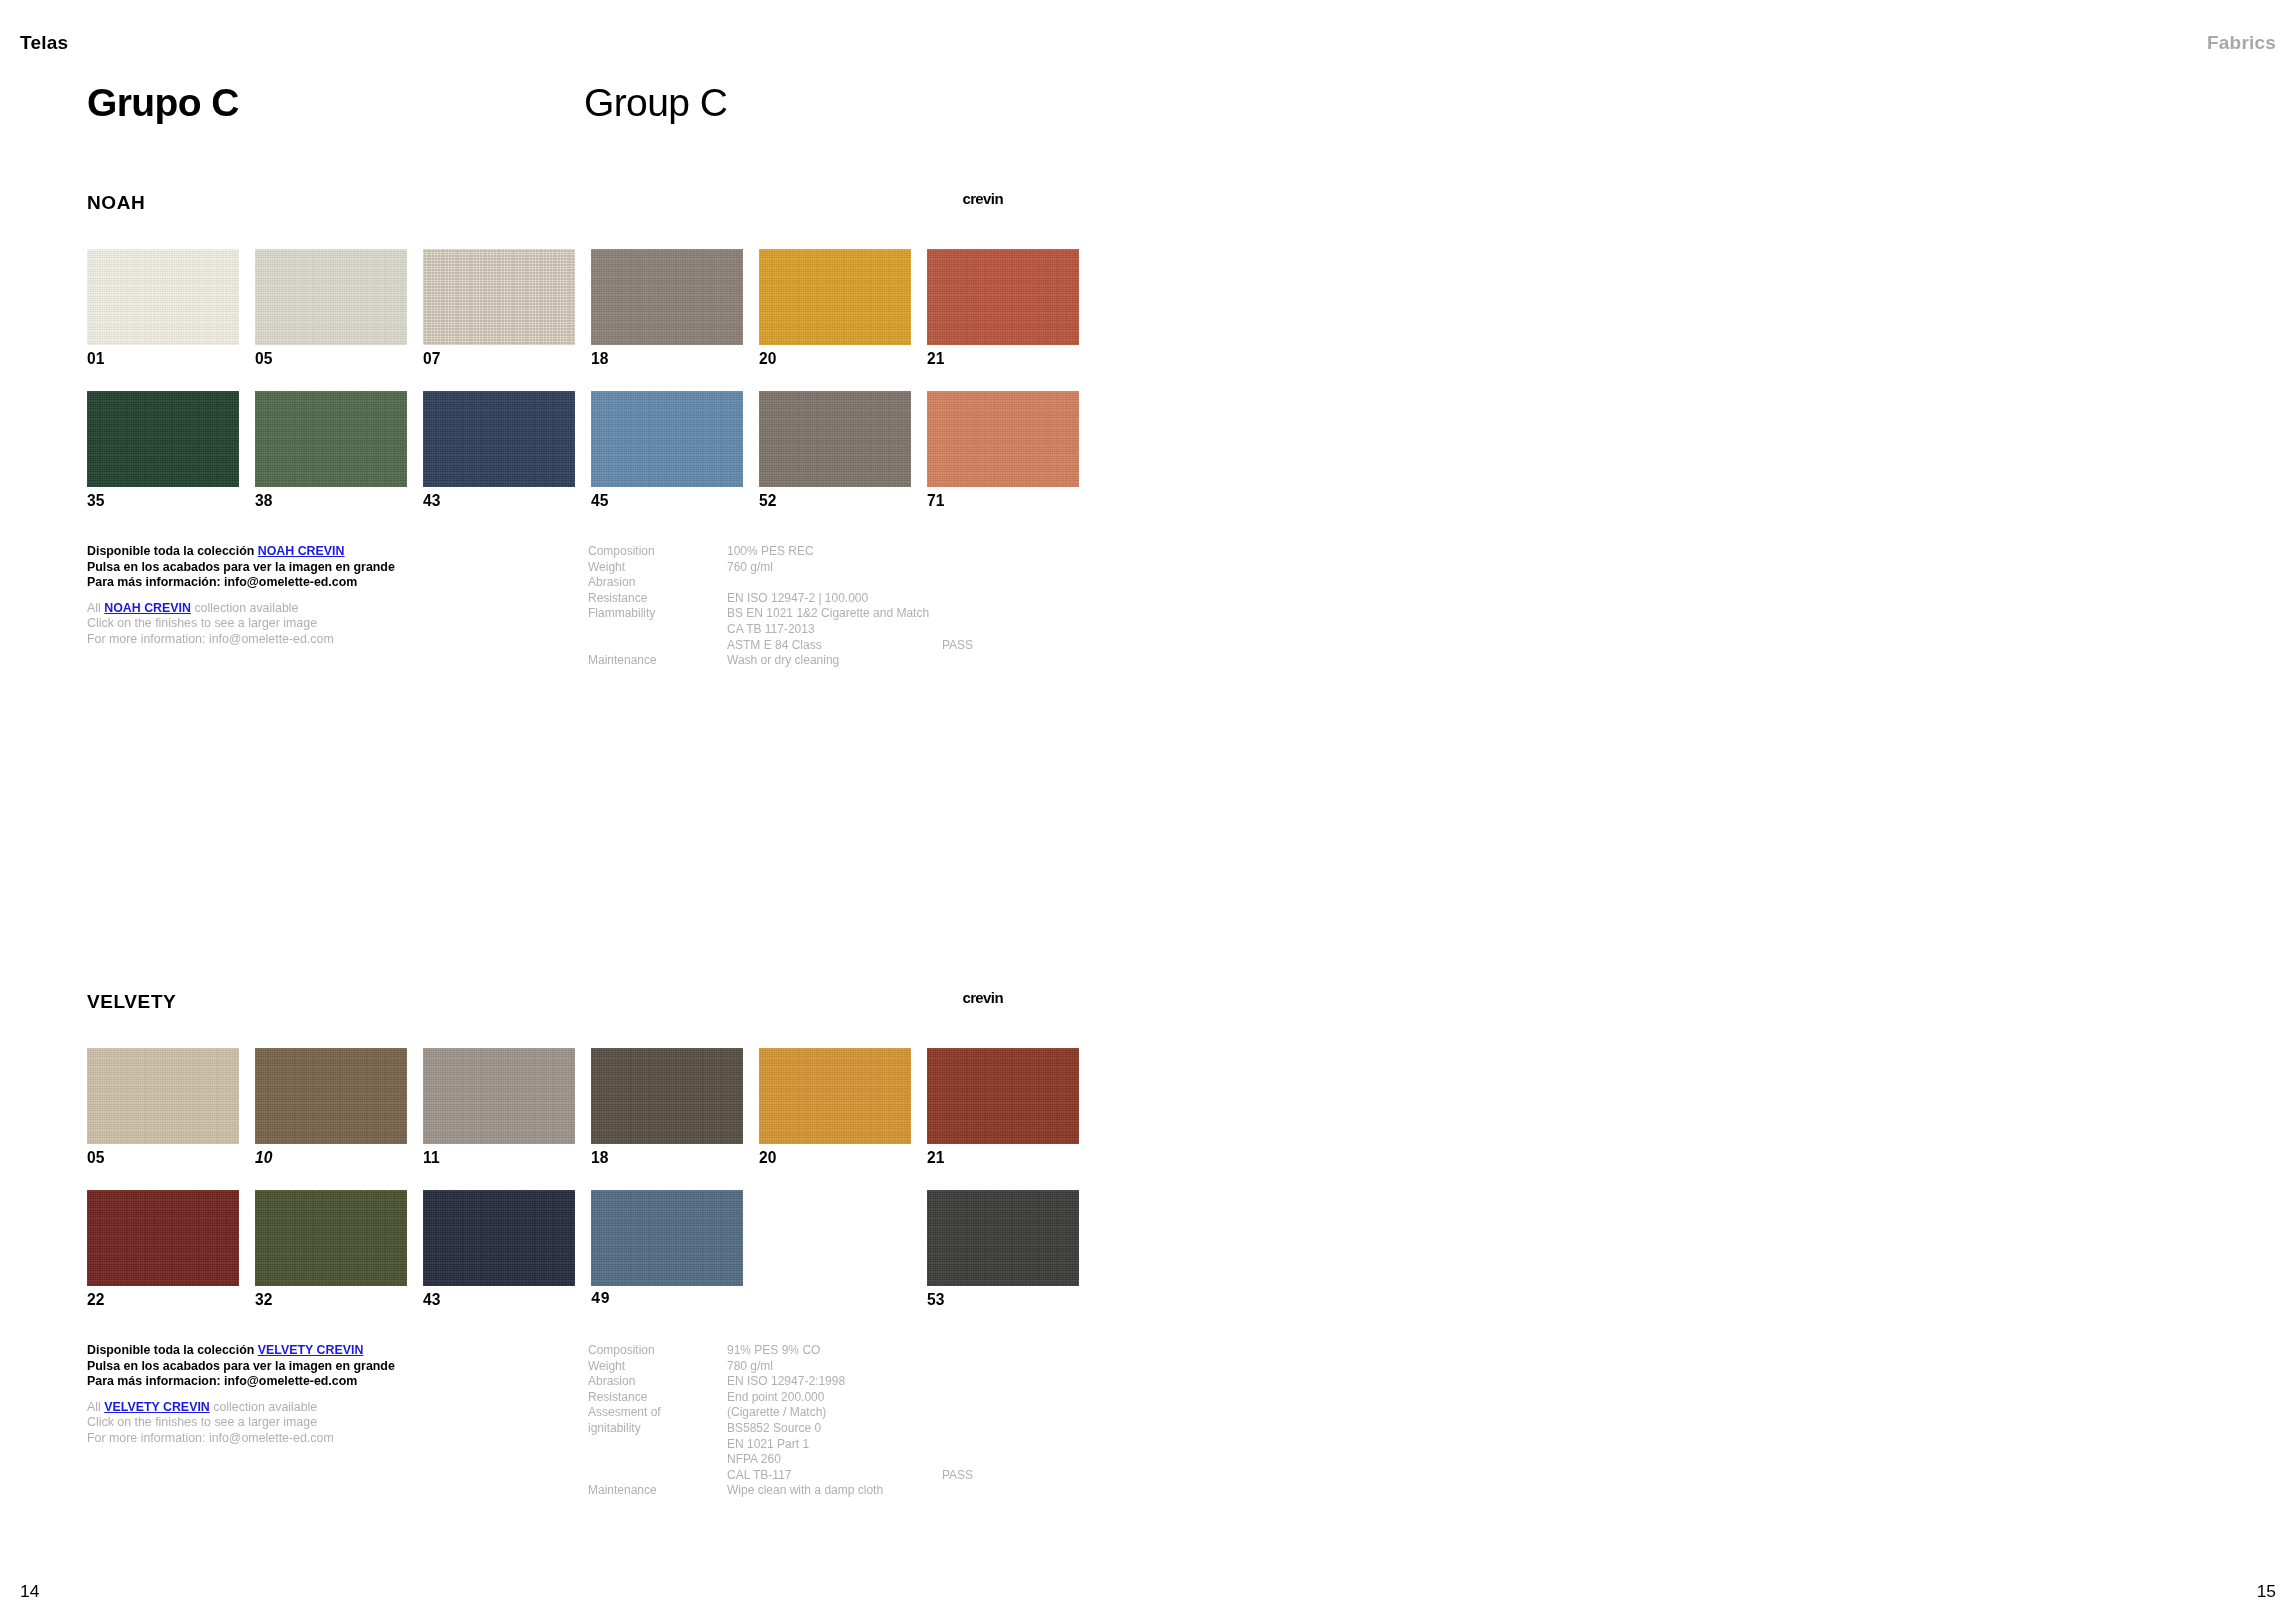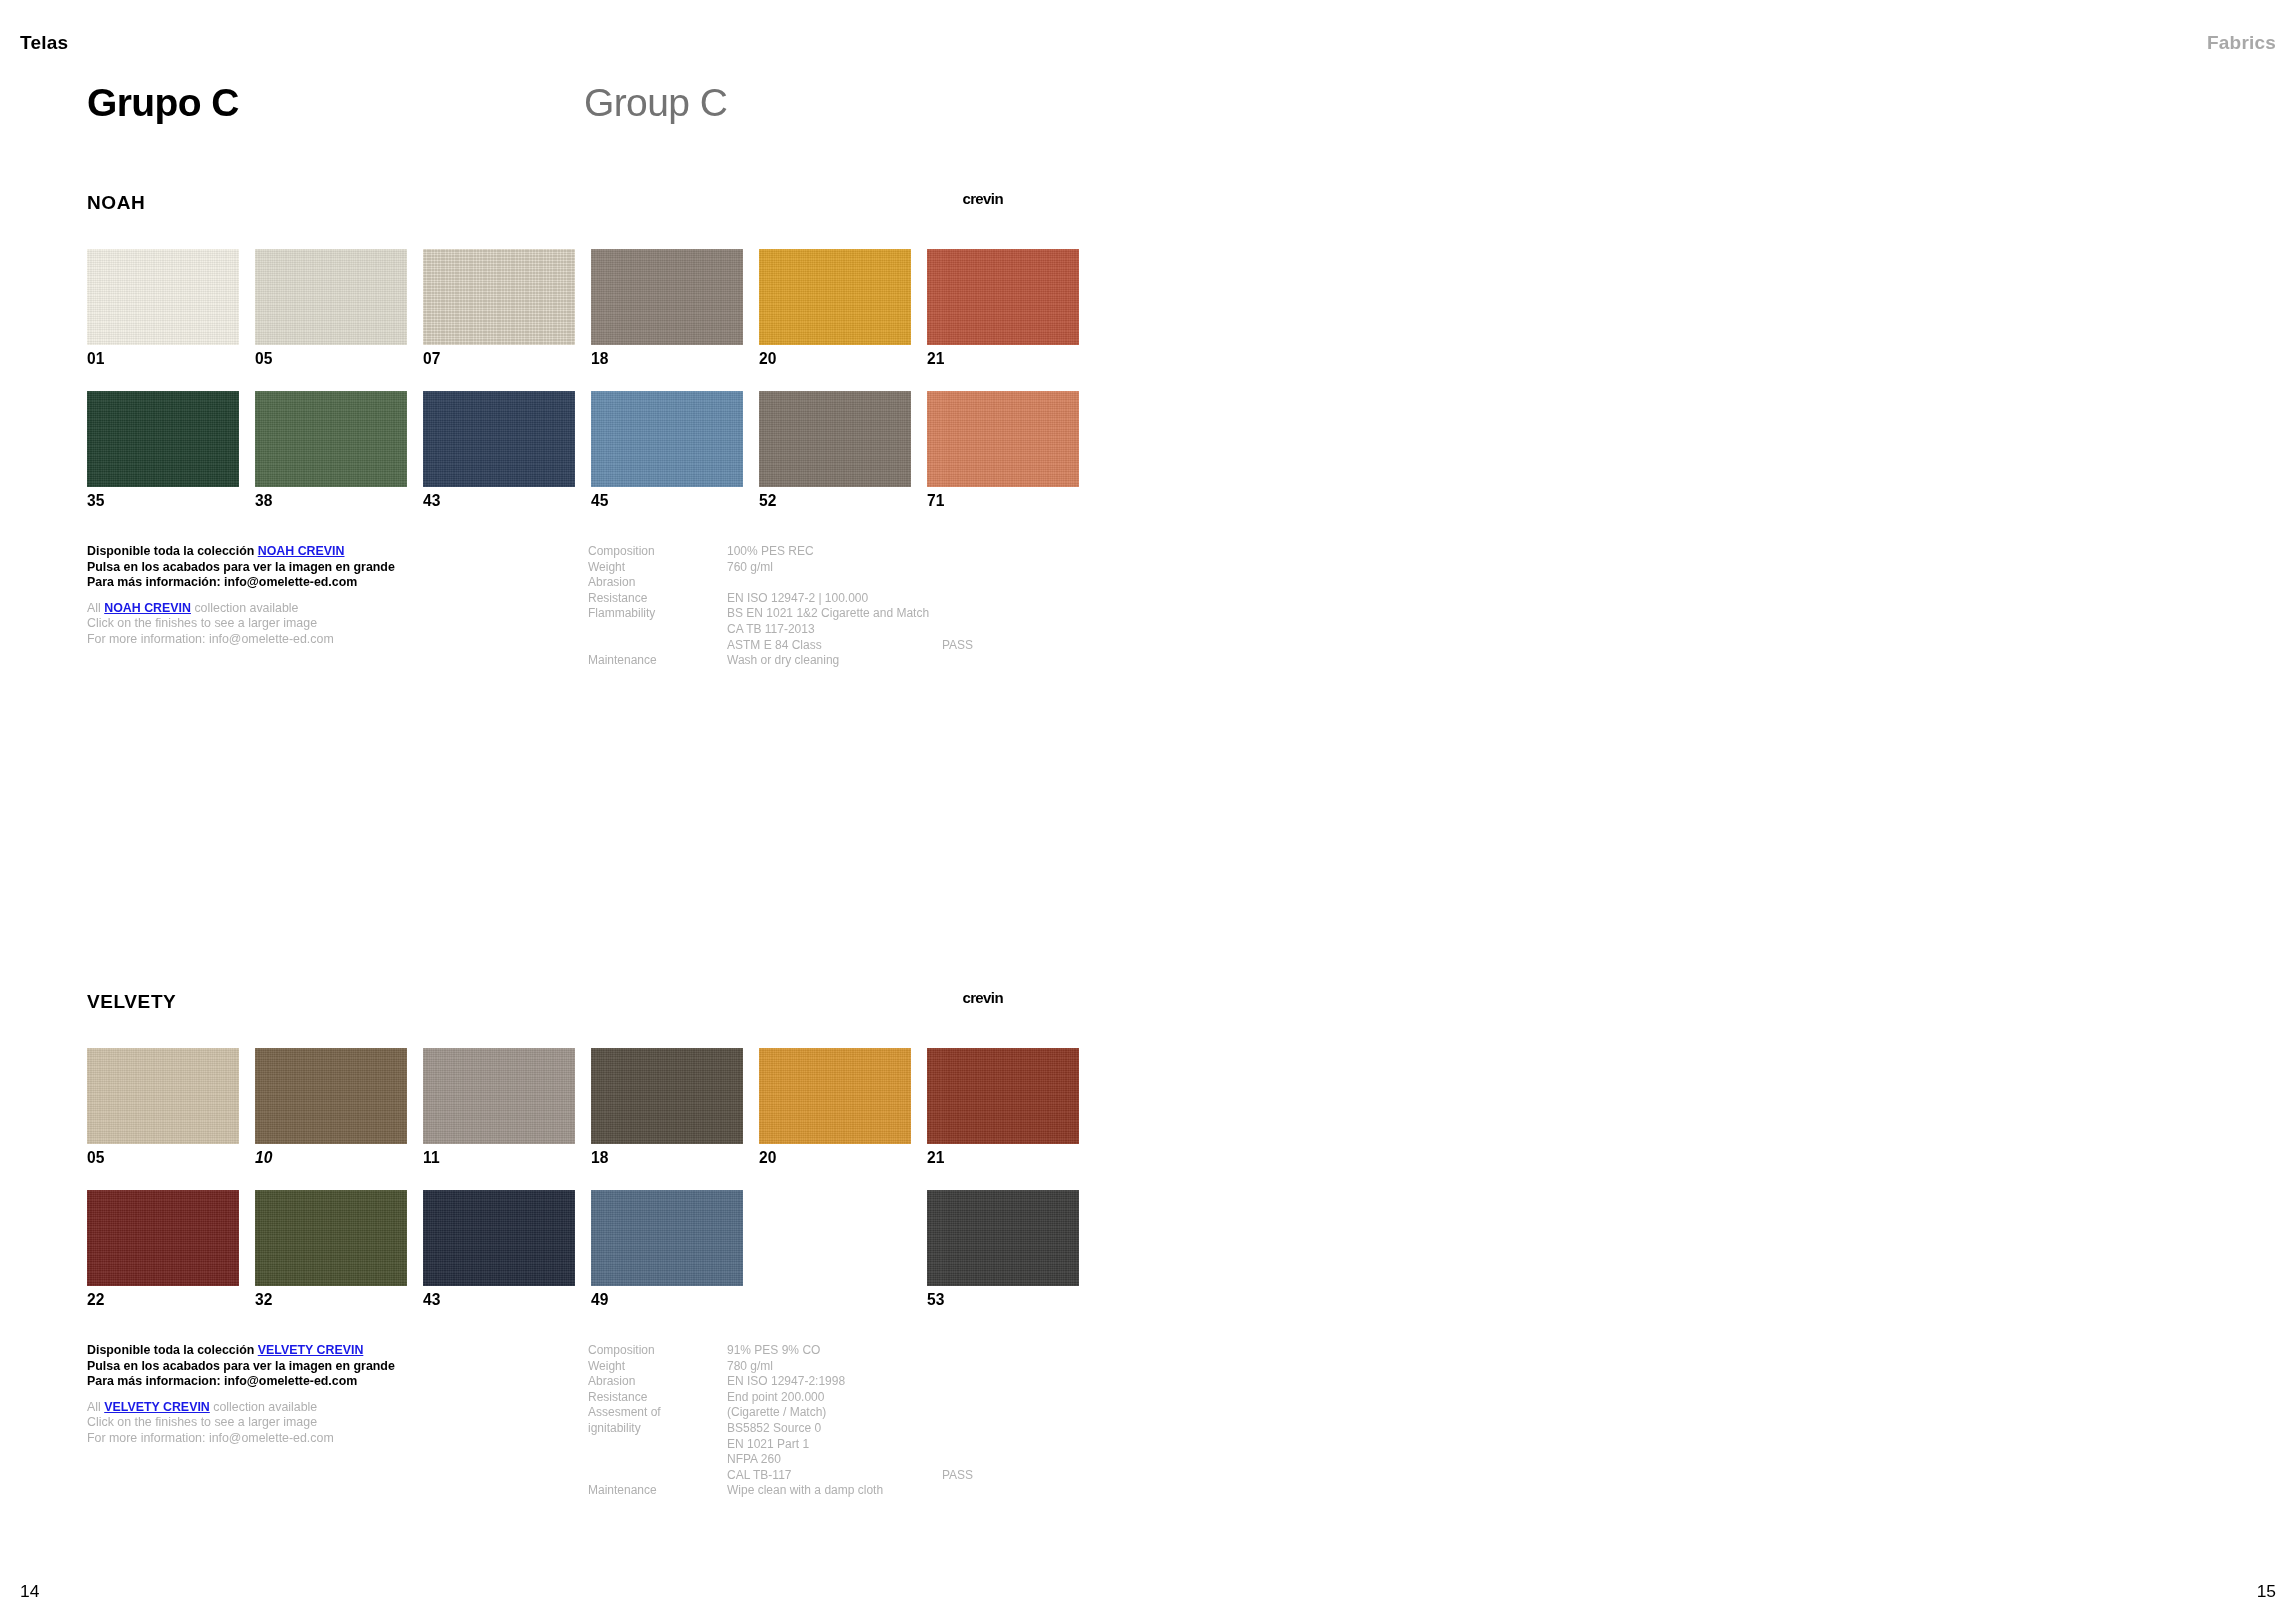--- a/index.html
+++ b/index.html
@@ -49,21 +49,21 @@
     letter-spacing: -0.6px;
     line-height: 1.05;
     white-space: nowrap;
   }
   .title-en {
     position: absolute;
     left: 497px;
     top: 0;
     font-size: 39px;
     font-weight: 400;
-    color: #737373;
+    color: #000000;
     letter-spacing: -0.6px;
     line-height: 1.05;
     white-space: nowrap;
     text-align: center;
   }
 
   
   .section {
     position: absolute;
     left: 87px;
@@ -362,21 +362,21 @@
             <div class="sw-label">22</div>
           </div>
           <div class="sw-cell" style="left: 168px;">
             <div class="sw-chip" style="background: rgb(73, 80, 47);"></div>
             <div class="sw-label">32</div>
           </div>
           <div class="sw-cell" style="left: 336px;">
             <div class="sw-chip" style="background: rgb(35, 43, 60);"></div>
             <div class="sw-label">43</div>
           </div>
-          <div class="sw-cell" style="left: 504px;">
+          <div class="sw-cell" style="left: 504px; font-family: Liberation Mono, monospace;">
             <div class="sw-chip" style="background: rgb(83, 107, 132);"></div>
             <div class="sw-label">49</div>
           </div>
           <div class="sw-cell" style="left: 840px;">
             <div class="sw-chip" style="background: rgb(59, 59, 58);"></div>
             <div class="sw-label">53</div>
           </div>
         </div>
         <div class="info-block">
           <div class="notes">

